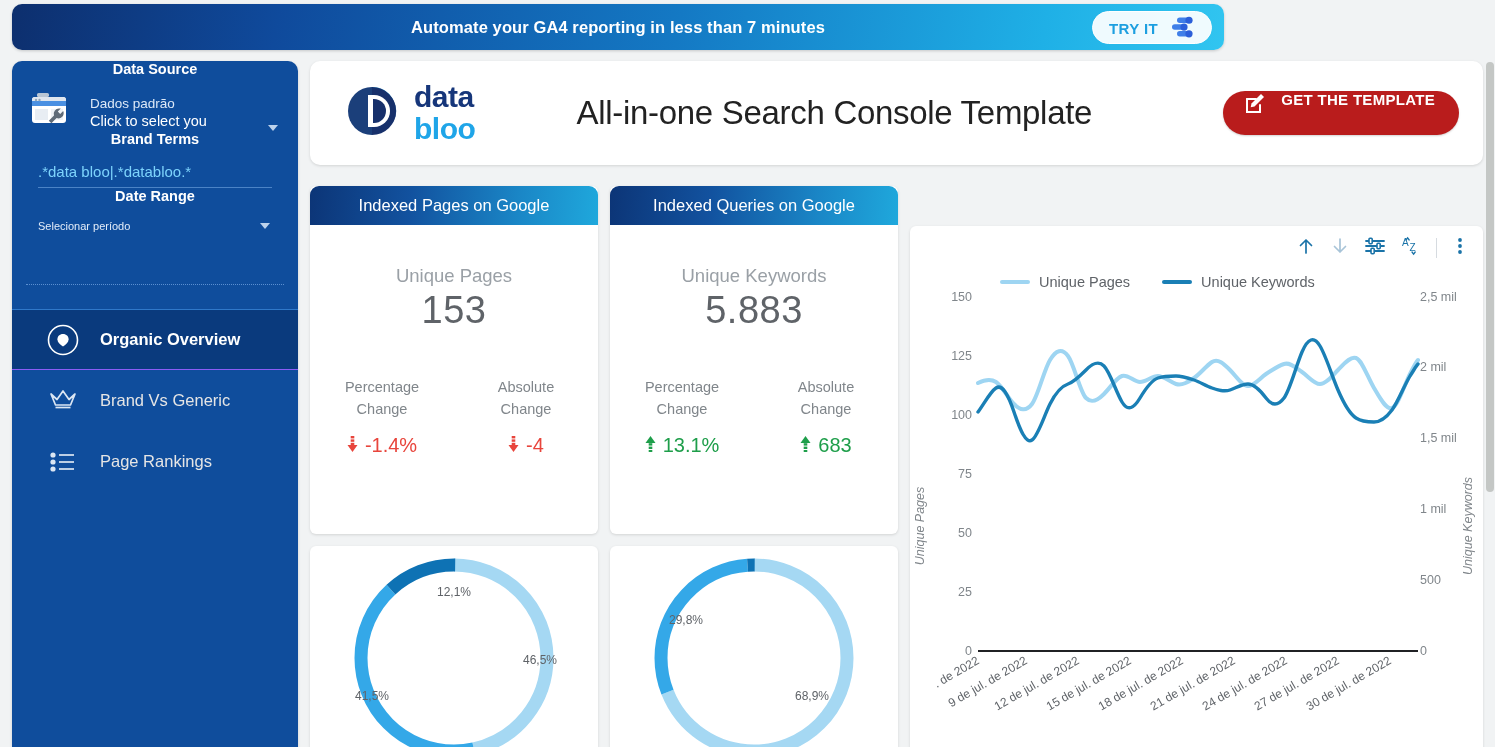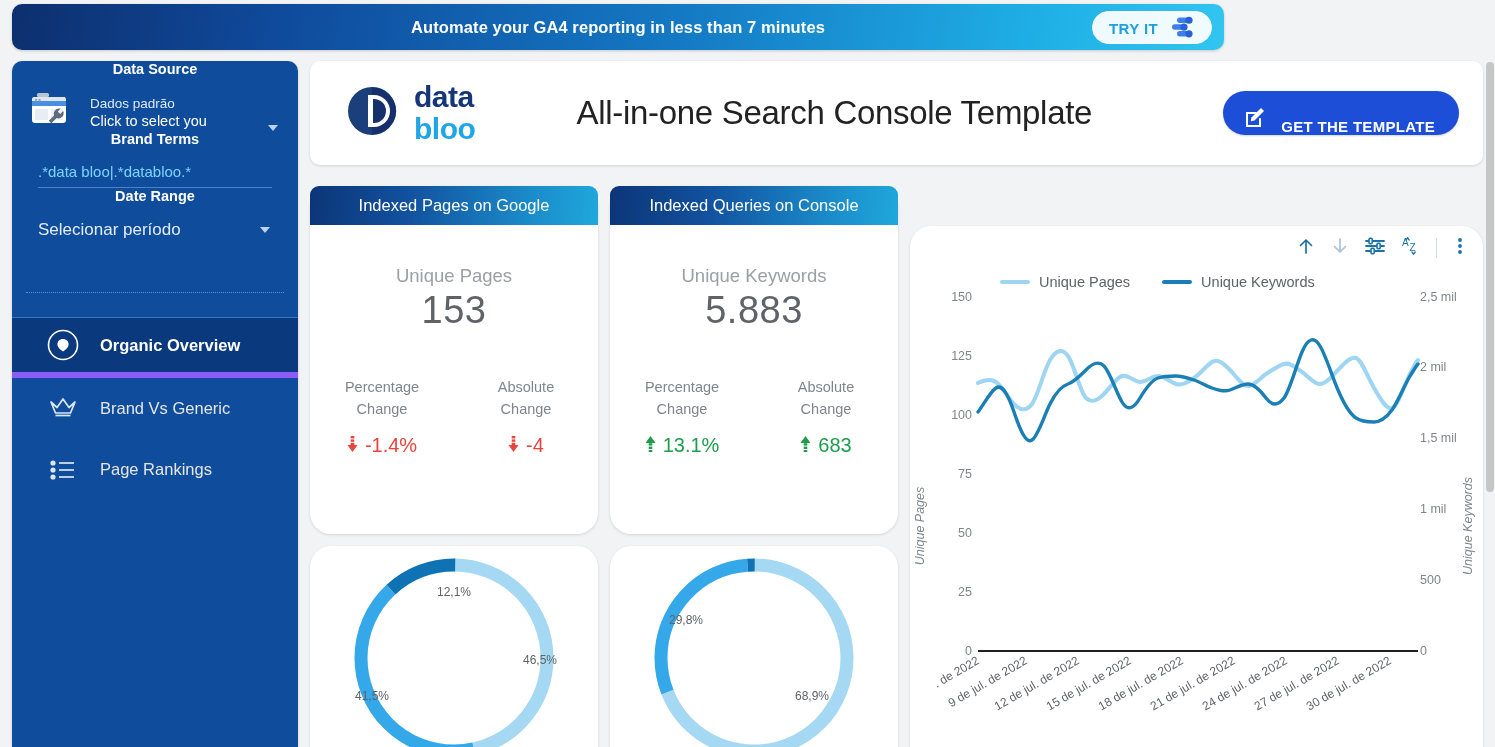--- a/index.html
+++ b/index.html
@@ -65,35 +65,35 @@
   .sb-brand-input {
     margin: 16px 26px 0 26px;
     padding-bottom: 7px;
     border-bottom: 1.5px solid #4b83c6;
     color: #7dd3fc; font-size: 15px; white-space: nowrap; overflow: hidden;
   }
   .sb-date-row {
     display: flex; align-items: center; justify-content: space-between;
     margin: 16px 26px 0 26px;
   }
-  .sb-date-value { color: #e2ecf9; font-size: 17px; }
+  .sb-date-value { color: #e2ecf9; font-size: 11px; }
   .sb-divider {
     margin: 52px 14px 0 14px; height: 0;
     border-top: 1.5px dotted #5b8fd0;
   }
   .nav-list { margin-top: 24px; }
   .nav-item {
     display: flex; align-items: center; gap: 20px;
     height: 61px; padding-left: 34px;
     cursor: pointer;
   }
   .nav-item.active {
     background: #0a3a7d;
     border-top: 1px solid #2f78c9;
-    border-bottom: 6px solid #8b5cf6;
+    border-bottom: 1px solid #8b5cf6;
   }
   .nav-label { color: #e5e5e5; font-size: 16.5px; }
   .nav-item.active .nav-label { color: #ffffff; font-weight: bold; }
   .nav-icon { width: 34px; height: 34px; flex: 0 0 auto; display: block; }
 
   
   .main { position: absolute; left: 310px; top: 61px; right: 12px; bottom: 0; }
 
   .header-card {
     position: absolute; left: 0; top: 0;
@@ -106,31 +106,31 @@
   .logo-text { line-height: 1; }
   .logo-data { color: #16367a; font-size: 30px; font-weight: bold; letter-spacing: -.5px; display: block; }
   .logo-bloo { color: #1fa5e8; font-size: 30px; font-weight: bold; letter-spacing: -.5px; display: block; margin-top: 2px; }
   .header-title {
     flex: 1 1 auto; text-align: center;
     color: #222222; font-size: 33px; font-weight: 400;
     letter-spacing: -.3px; margin-left: -30px;
   }
   .template-btn {
     margin-right: 24px; height: 44px;
-    background: #1d4ed8; border-radius: 22px;
-    display: flex; align-items: flex-end; gap: 12px;
-    padding: 0 24px 0 20px; cursor: pointer;
+    background: #b91c1c; border-radius: 22px;
+    display: flex; align-items: flex-start; gap: 12px;
+    padding: 0 24px 16px 20px; cursor: pointer;
     box-shadow: 0 1px 2px rgba(0,0,0,.18);
   }
   .template-btn-label { color: #ffffff; font-size: 15px; font-weight: bold; letter-spacing: .3px; }
 
   
   .card {
     position: absolute; background: #ffffff;
-    border-radius: 21px; box-shadow: 0 1px 3px rgba(0,0,0,.13);
+    border-radius: 6px; box-shadow: 0 1px 3px rgba(0,0,0,.13);
   }
   .sc1 { left: 0;   top: 125px; width: 288px; height: 348px; }
   .sc2 { left: 300px; top: 125px; width: 288px; height: 348px; }
   .card-header {
     height: 39px; border-radius: 9px 9px 0 0;
     background: linear-gradient(95deg, #0c3577 0%, #12529f 35%, #1a86c6 72%, #1fa8dc 100%);
     display: flex; align-items: center; justify-content: center;
   }
   .card-header-title { color: #ffffff; font-size: 16.5px; }
   .sc-metric-label {
@@ -353,21 +353,21 @@
               </svg>
           </span>
           <span>-4</span>
         </div>
       </div>
     </div>
   </div>
 
   <div class="card sc2">
     <div class="card-header">
-      <span class="card-header-title">Indexed Queries on Console</span>
+      <span class="card-header-title">Indexed Queries on Google</span>
     </div>
     <div class="sc-metric-label">Unique Keywords</div>
     <div class="sc-metric-value">5.883</div>
     <div class="sc-changes">
       <div class="sc-change-col">
         <div class="sc-change-label">Percentage</div>
         <div class="sc-change-label">Change</div>
         <div class="sc-change-value up">
           <span>
             <svg width="11" height="16" viewBox="0 0 11 16">

